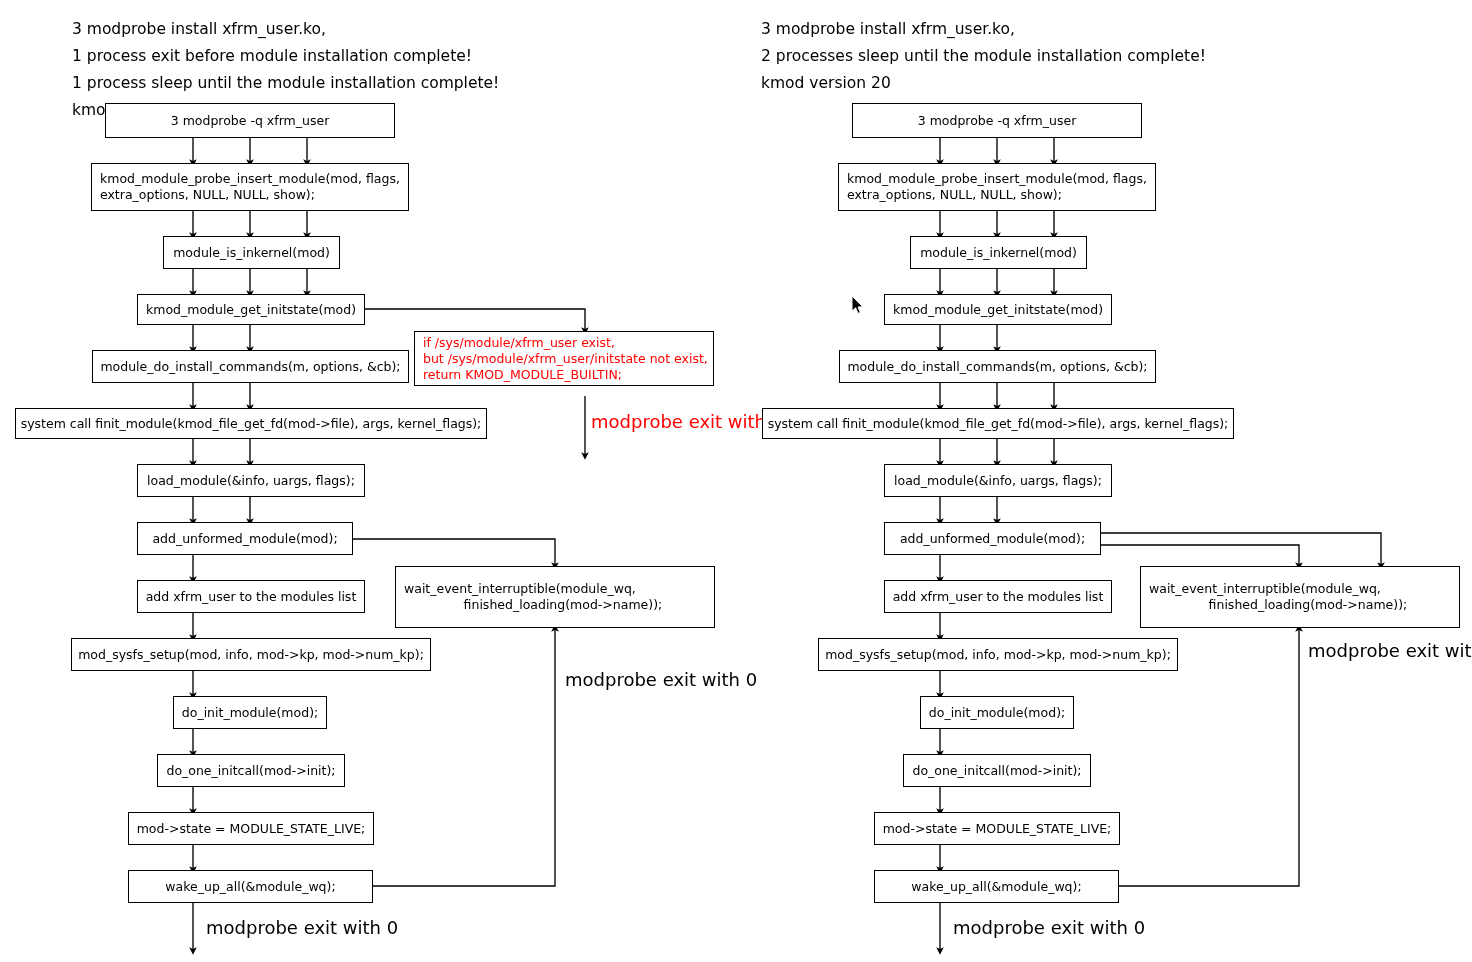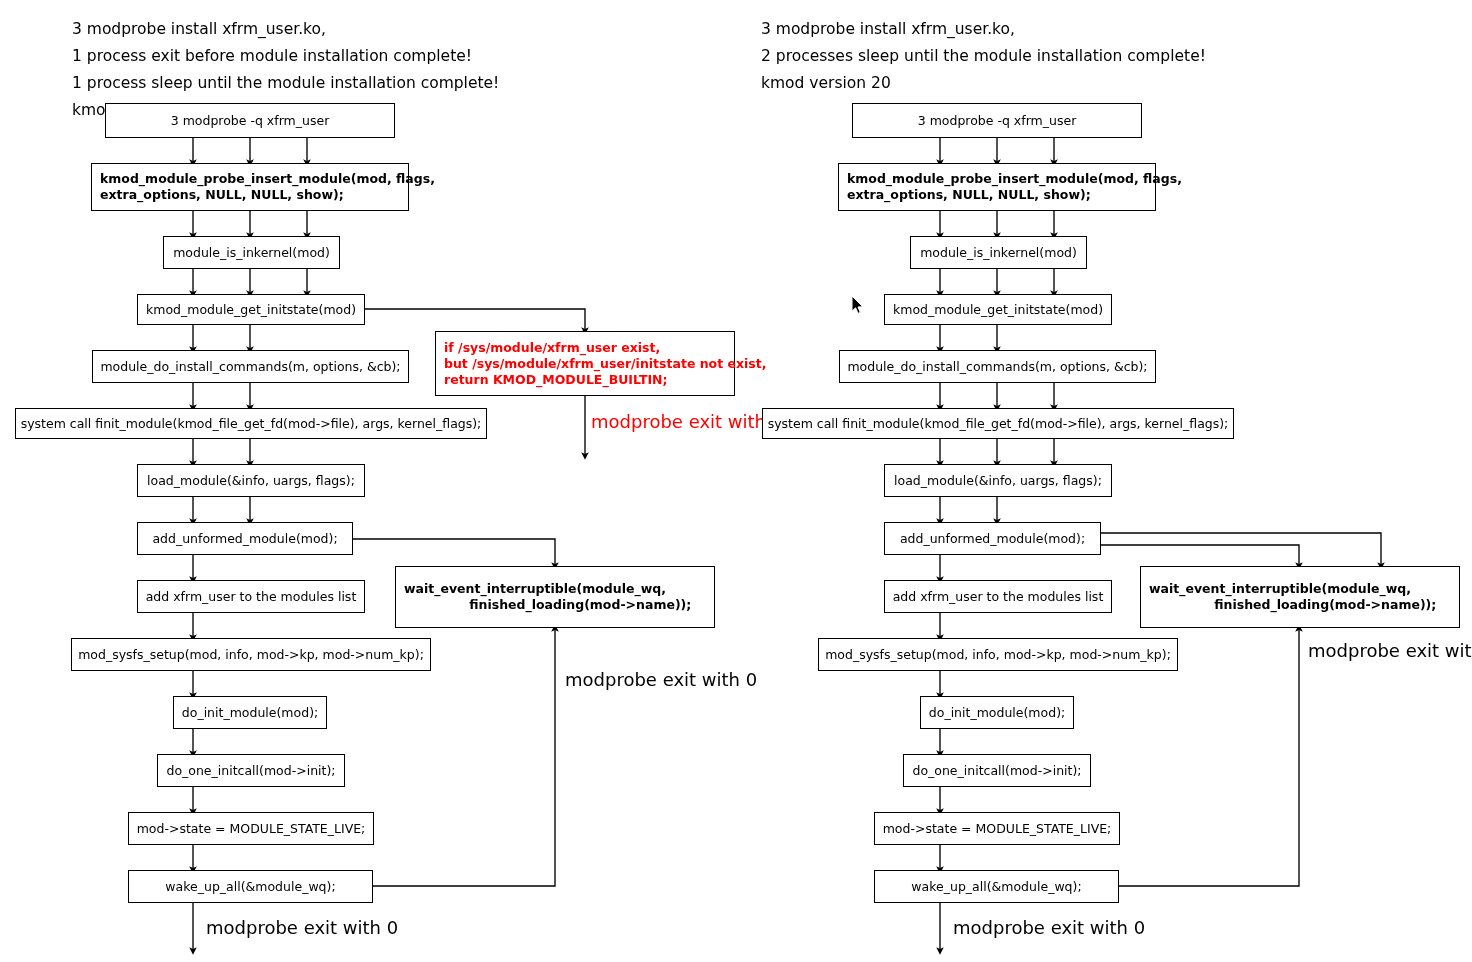--- a/index.html
+++ b/index.html
@@ -42,21 +42,21 @@
     border: 1px solid #000;
     background: #fff;
     display: flex;
     align-items: center;
     font-size: 12.5px;
     line-height: 16px;
     color: #000;
     padding: 2px 8px;
   }
   .node.center { justify-content: center; text-align: center; }
-  .node.left { justify-content: flex-start; text-align: left; font-weight: bold; }
+  .node.left { justify-content: flex-start; text-align: left; }
   .node .txt { white-space: pre; display: block; }
   .node.red { color: #ff0000; }
   .node.red .txt { color: #ff0000; }
   .lbl {
     position: absolute;
     font-size: 18px;
     line-height: 15px;
     white-space: pre;
     color: #000;
   }
@@ -224,21 +224,21 @@
   </div>
 
   <div class="node center" style="left:128px; top:812px; width:246px; height:33px;">
     <span class="txt">mod-&gt;state = MODULE_STATE_LIVE;</span>
   </div>
 
   <div class="node center" style="left:128px; top:870px; width:245px; height:33px;">
     <span class="txt">wake_up_all(&amp;module_wq);</span>
   </div>
 
-  <div class="node left red" style="left:435px; top:331px; width:300px; height:65px;">
+  <div class="node left red" style="left:414px; top:331px; width:300px; height:55px;">
     <span class="txt">if /sys/module/xfrm_user exist,
 but /sys/module/xfrm_user/initstate not exist,
 return KMOD_MODULE_BUILTIN;</span>
   </div>
 
   <div class="node left" style="left:395px; top:566px; width:320px; height:62px;">
     <span class="txt">wait_event_interruptible(module_wq,
                finished_loading(mod-&gt;name));</span>
   </div>
 

